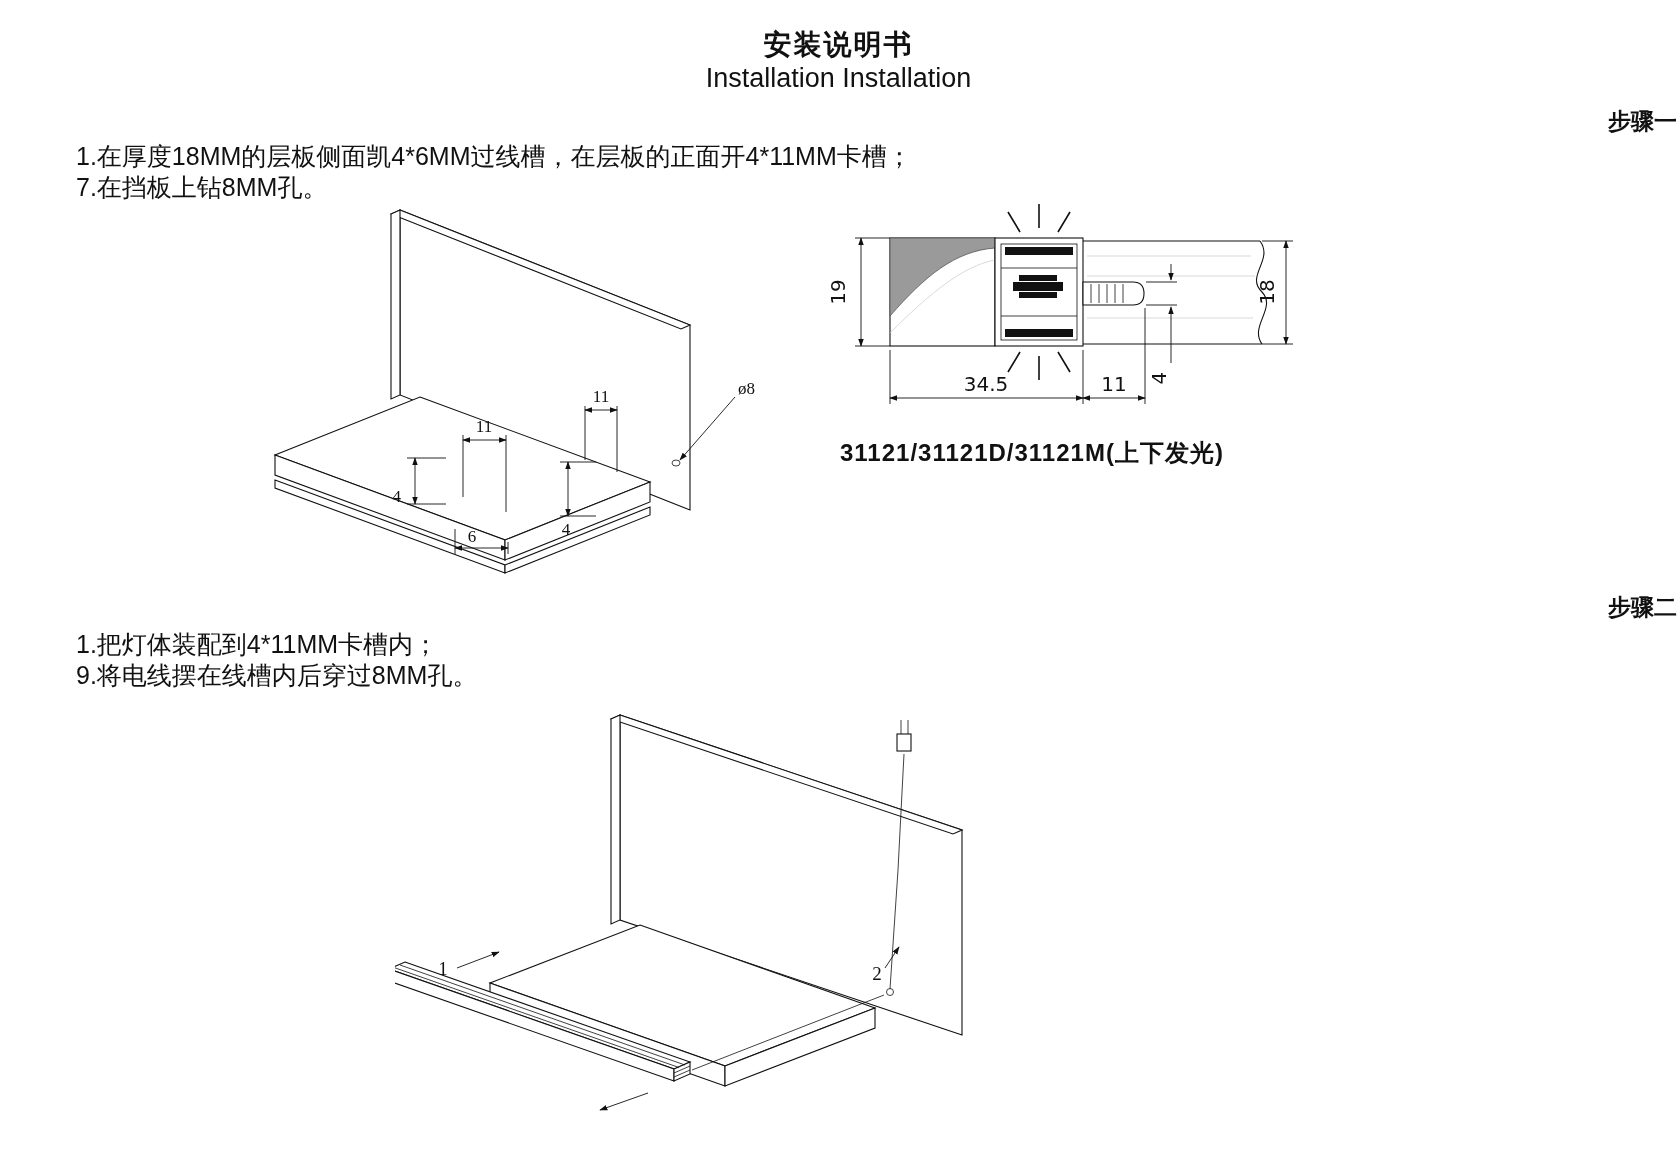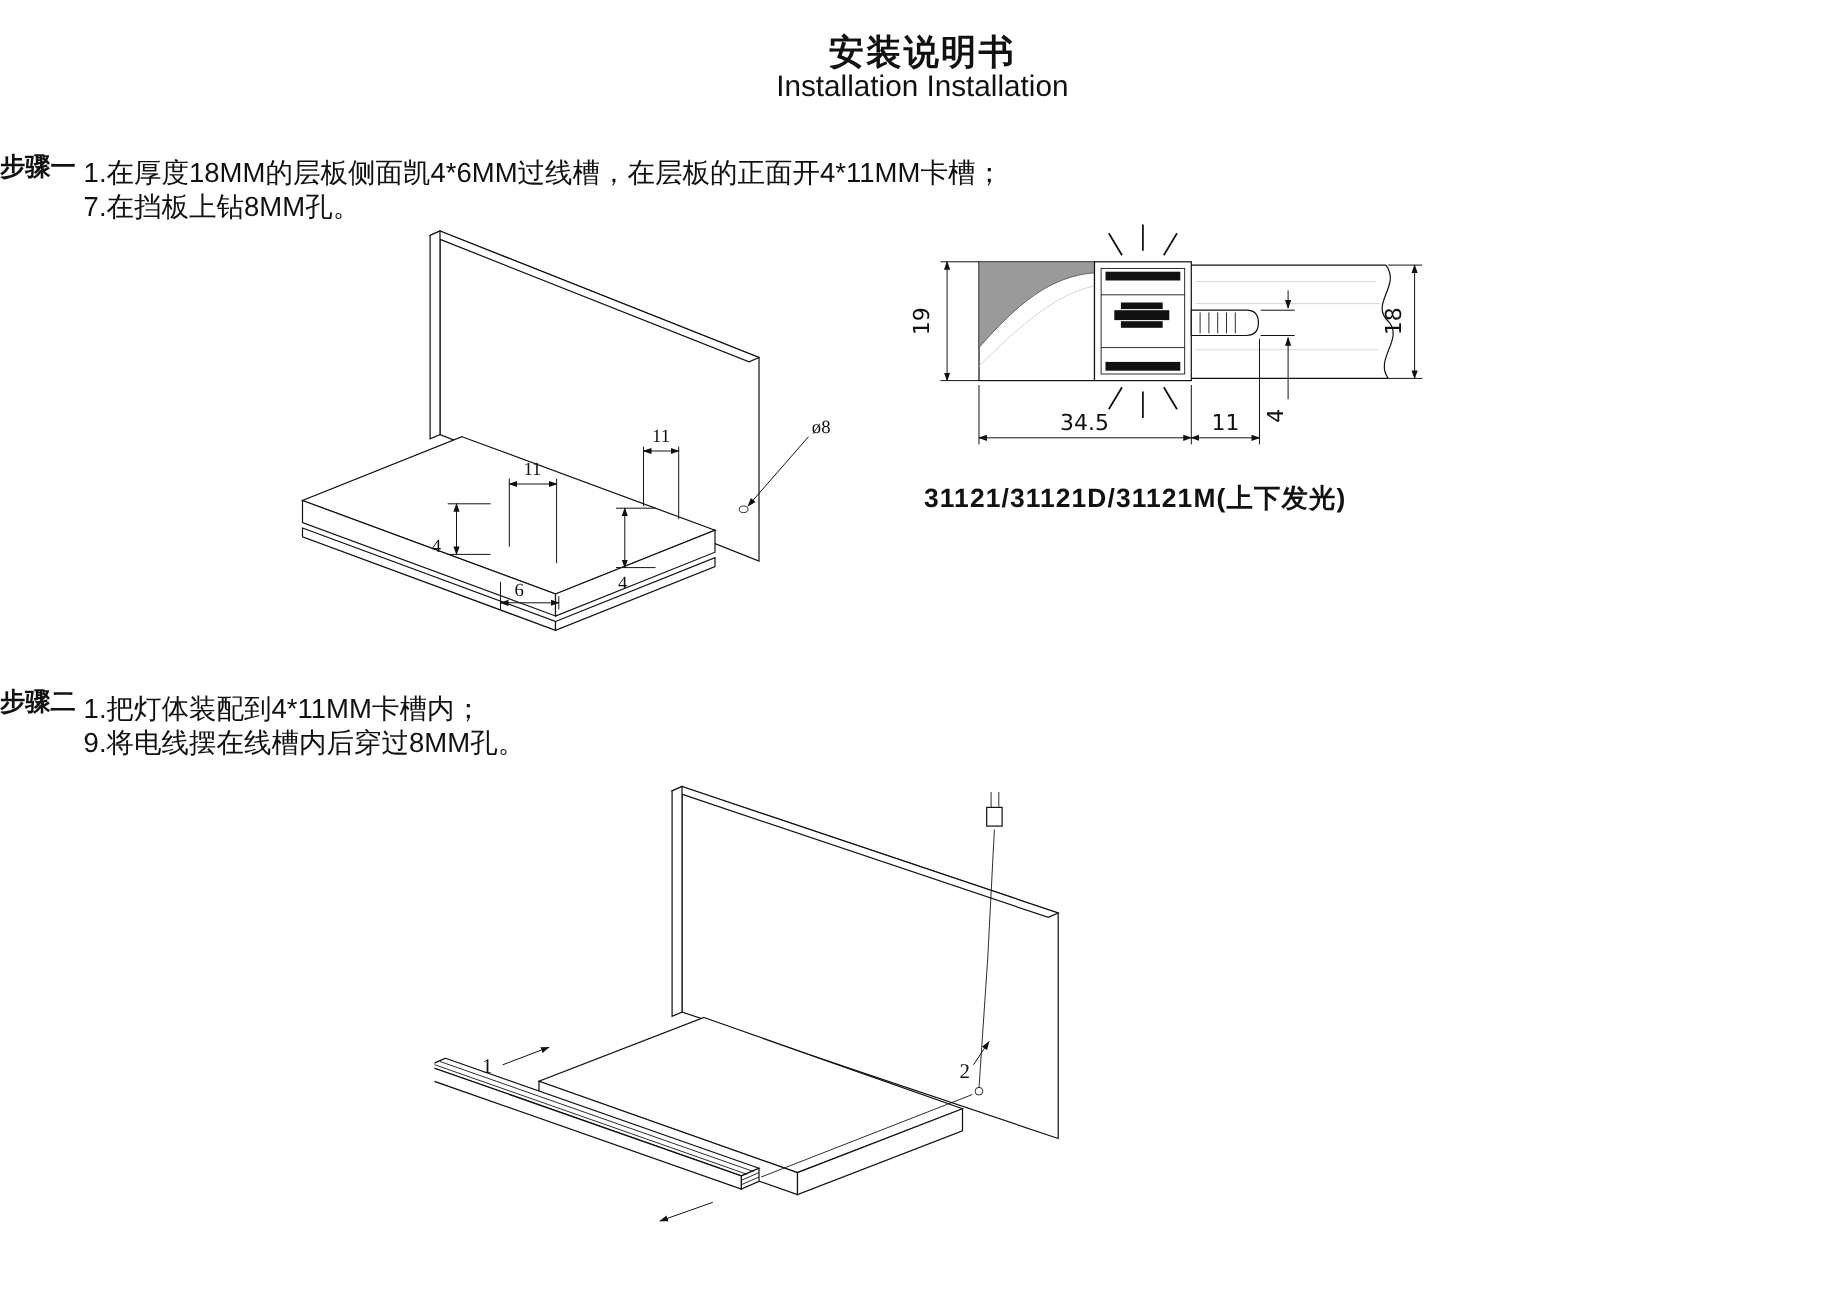--- a/index.html
+++ b/index.html
@@ -3,29 +3,29 @@
 <meta charset="utf-8">
 <style>
   * { margin:0; padding:0; box-sizing:border-box; }
   html,body { background:#ffffff; }
   body {
     width:1677px; height:1176px; position:relative; overflow:hidden;
     font-family:"Liberation Serif", serif; color:#111;
   }
   .title-zh {
     position:absolute; top:26px; left:0; width:100%; text-align:center;
-    font-size:32px; font-weight:600; font-family:"DejaVu Sans", sans-serif; letter-spacing:2px;
+    font-size:28px; font-weight:600; font-family:"DejaVu Sans", sans-serif; letter-spacing:2px;
   }
   .title-en {
     position:absolute; top:63px; left:0; width:100%; text-align:center;
     font-size:27px; font-family:"Liberation Sans", sans-serif;
   }
   .step-heading {
-    position:absolute; left:0; width:100%; text-align:left;
-    font-size:23px; font-weight:600; font-family:"DejaVu Sans", sans-serif;margin-top:30px;
+    position:absolute; left:0; width:100%; text-align:right;
+    font-size:23px; font-weight:600; font-family:"DejaVu Sans", sans-serif;
   }
   #step1-heading { top:106px; }
   #step2-heading { top:592px; }
   .instr {
     position:absolute; left:76px; font-size:25px; white-space:nowrap;
     font-family:Liberation Sans, sans-serif;
   }
   .diagram { position:absolute; }
   #diag1 { left:250px; top:192px; }
   #diag2 { left:815px; top:188px; }

